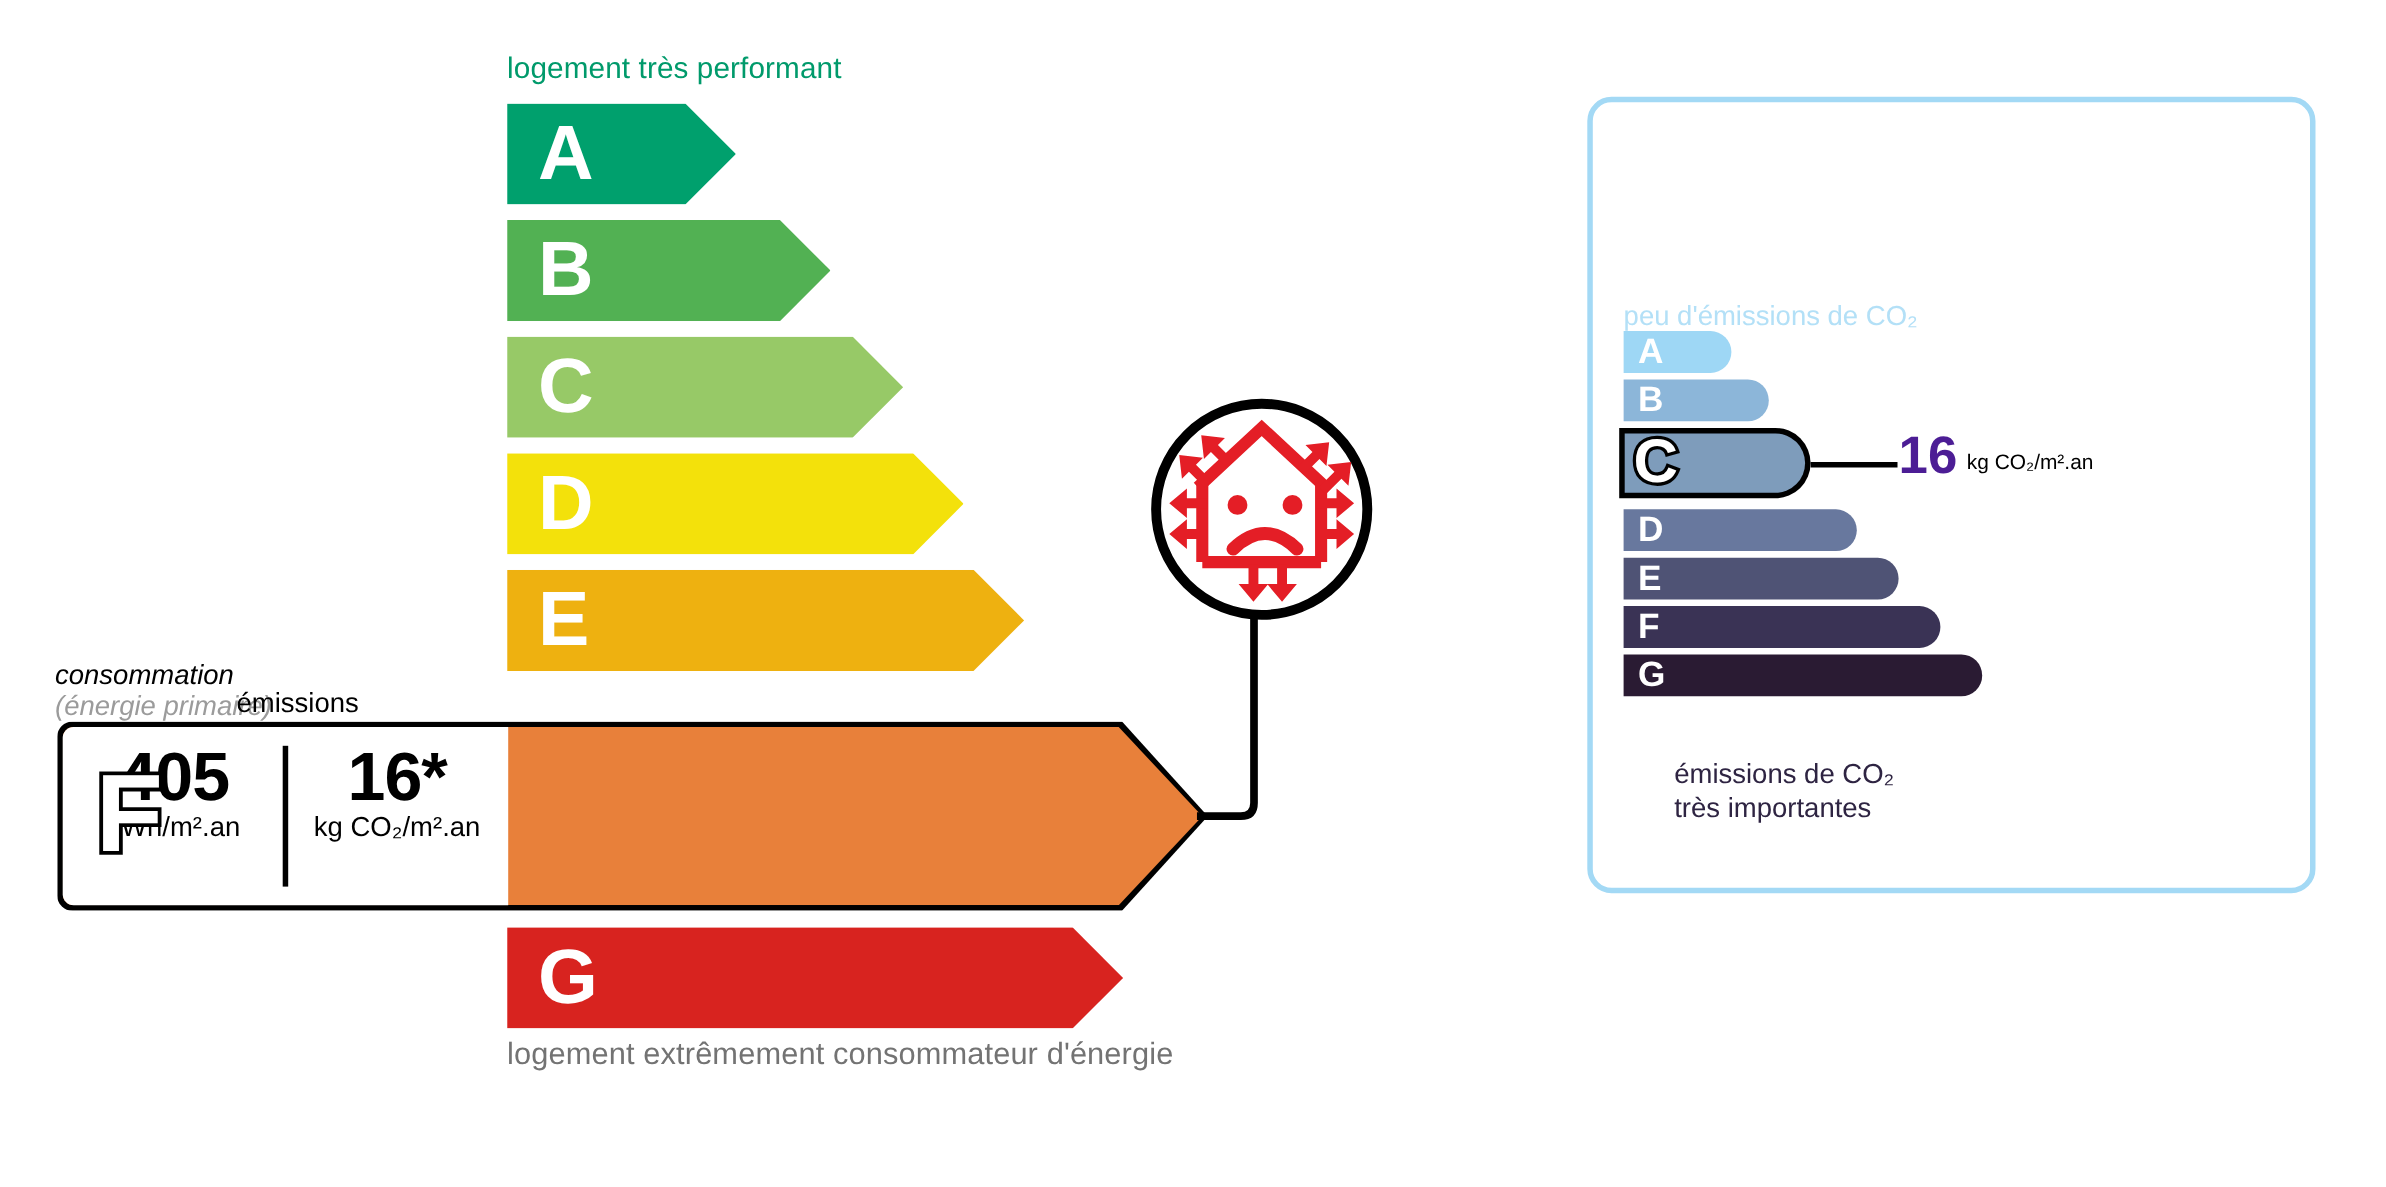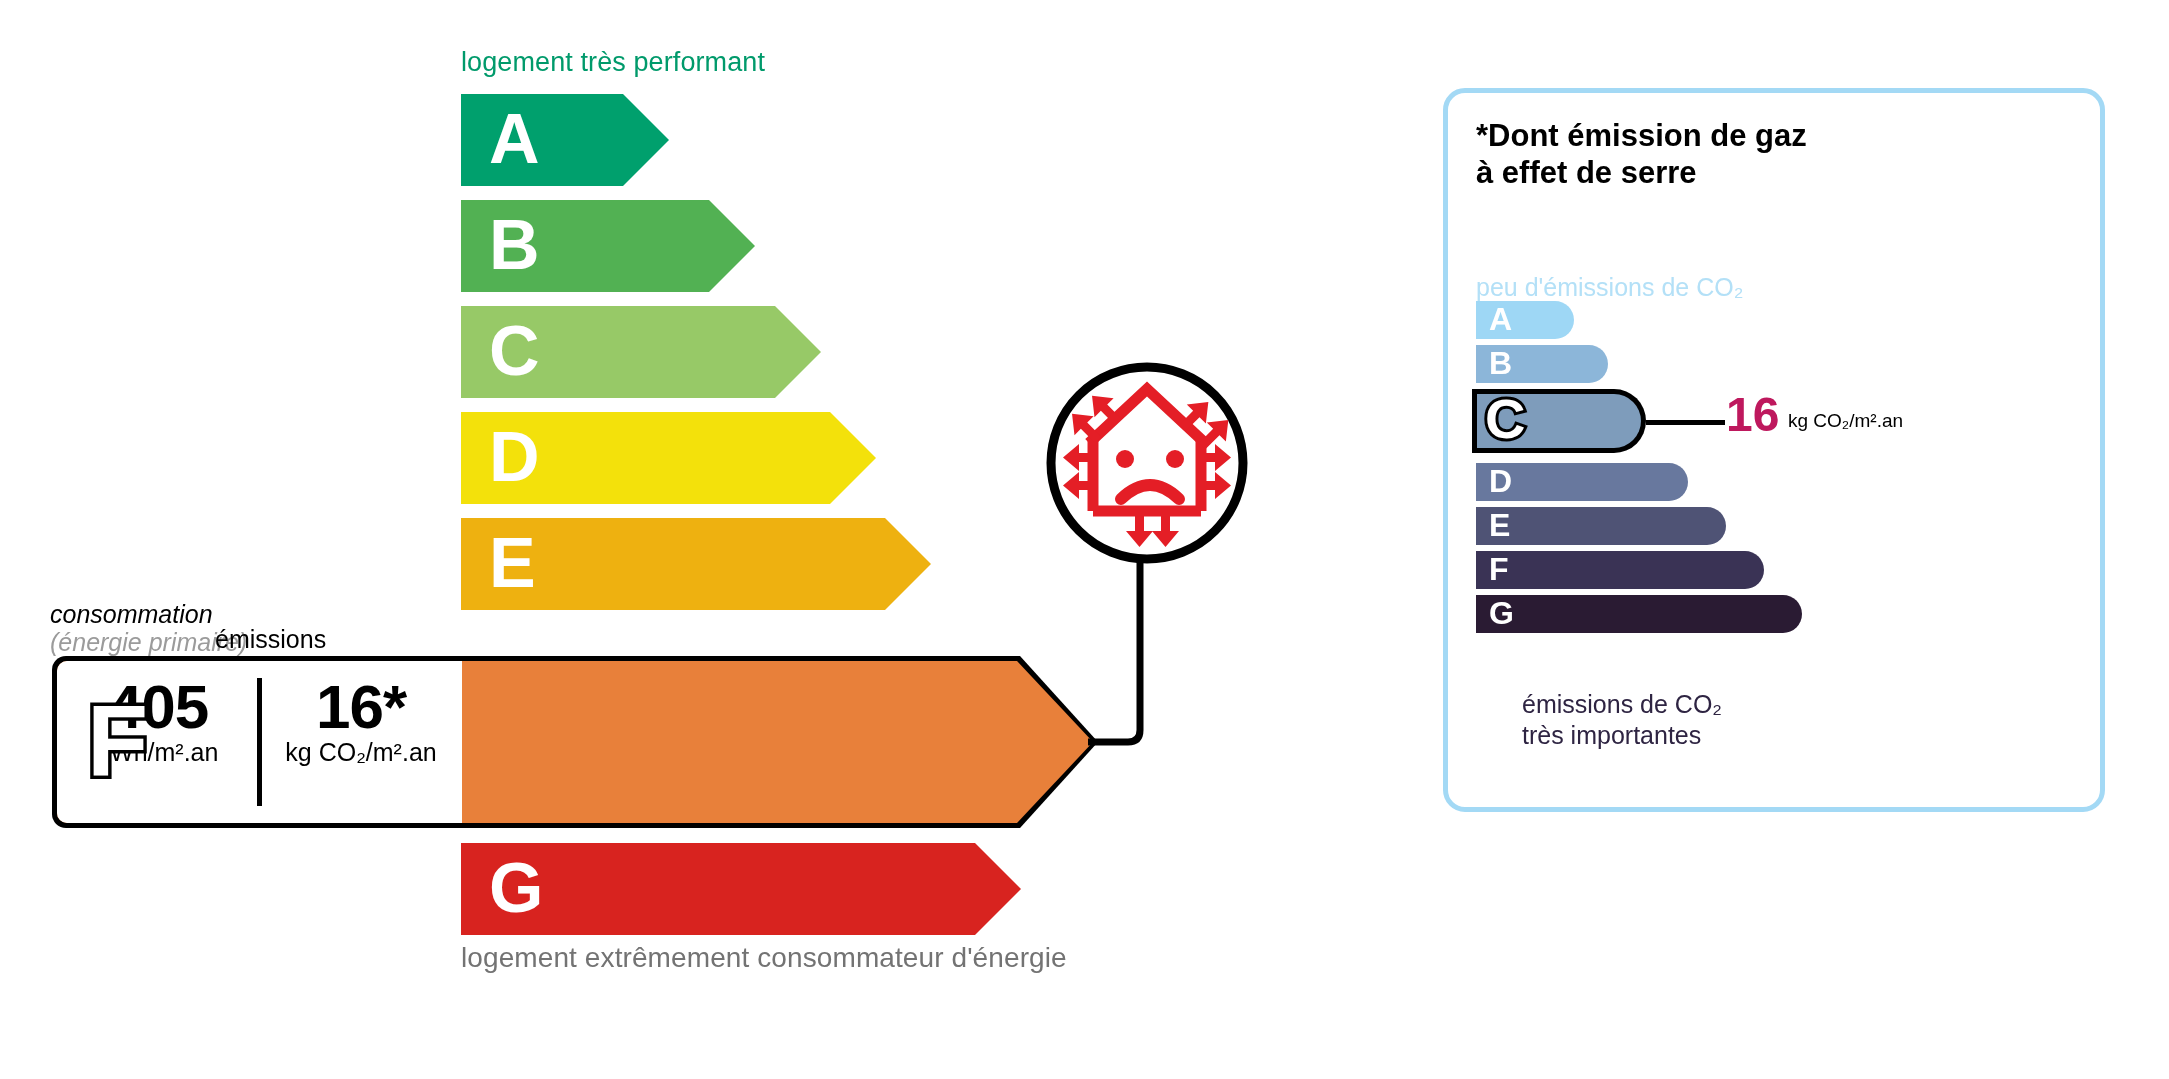--- a/index.html
+++ b/index.html
@@ -71,21 +71,21 @@
 
   #cbar-c-wrap{position:absolute;left:24px;top:296px;height:64px;}
   #cbar-c-wrap .outer{position:absolute;left:0;top:0;width:100%;height:100%;
         background:#000;border-radius:0 34px 34px 0;}
   #cbar-c-wrap .inner{position:absolute;left:5px;top:5px;width:calc(100% - 10px);height:calc(100% - 10px);
         background:#7e9cbb;border-radius:0 29px 29px 0;}
   #cbar-c-wrap .cl{position:absolute;left:13px;top:50%;transform:translateY(-53%);
         font-size:56px;font-weight:bold;color:#fff;line-height:1;
         -webkit-text-stroke:6px #000;paint-order:stroke fill;}
   #cbar-c-leader{position:absolute;left:198px;top:327px;width:79px;height:5px;background:#000;}
-  #cbar-c-value{position:absolute;left:278px;top:298px;font-size:48px;font-weight:bold;color:#be185d;line-height:1;}
+  #cbar-c-value{position:absolute;left:278px;top:298px;font-size:48px;font-weight:bold;color:#4c1d95;line-height:1;}
   #cbar-c-unit{position:absolute;left:340px;top:318px;font-size:19px;color:#000;line-height:1;}
 </style>
 </head>
 <body>
 
 <div id="dpe-scale">
 
   <div class="top-caption">logement très performant</div>
 
   <div class="band arrow" style="top:94px;background:#00a06d;width:208px;">
@@ -177,22 +177,20 @@
       </g>
       <g transform="rotate(45 162 88)">
         <path d="M162 88 v-20 h-9 l13.5 -17 13.5 17 h-9 v20 z"></path>
       </g>
     </g>
   </svg>
 </div>
 
 <div id="co2-panel">
 
-  <div id="co2-title">*Dont émission de gaz
-à effet de serre</div>
   <div id="co2-top-label">peu d'émissions de CO₂</div>
 
   <div class="cbar" style="top:208px;background:#9ed7f5;width:98px;">
     <span class="cl">A</span>
   </div>
   <div class="cbar" style="top:252px;background:#8cb6d9;width:132px;">
     <span class="cl">B</span>
   </div>
 
   <div id="cbar-c-wrap" style="width:174px;">

